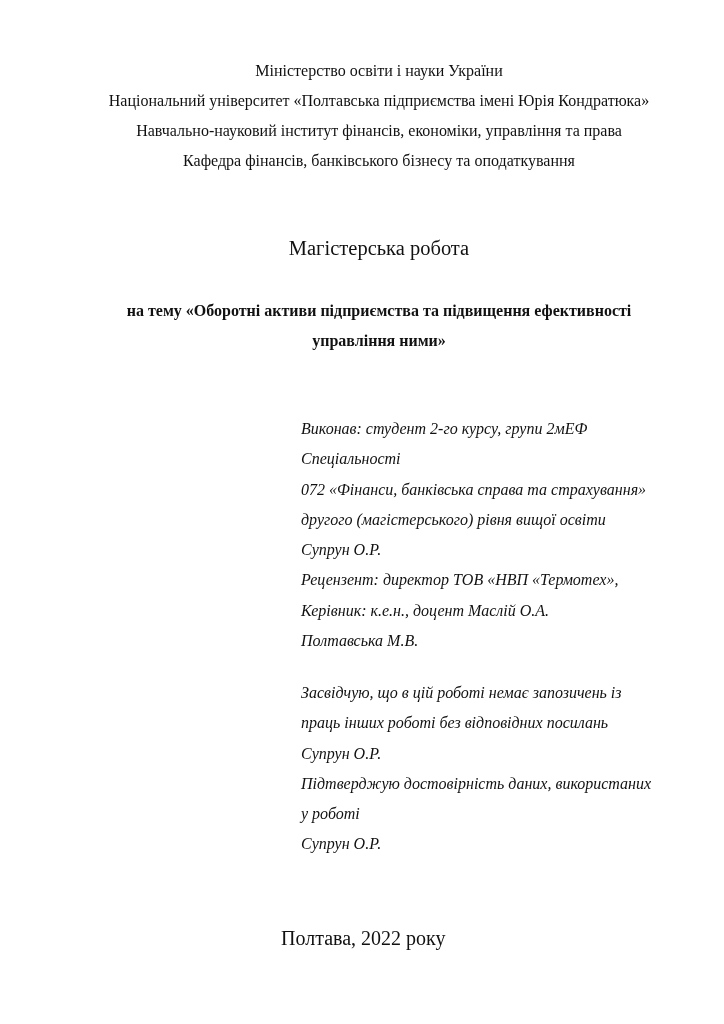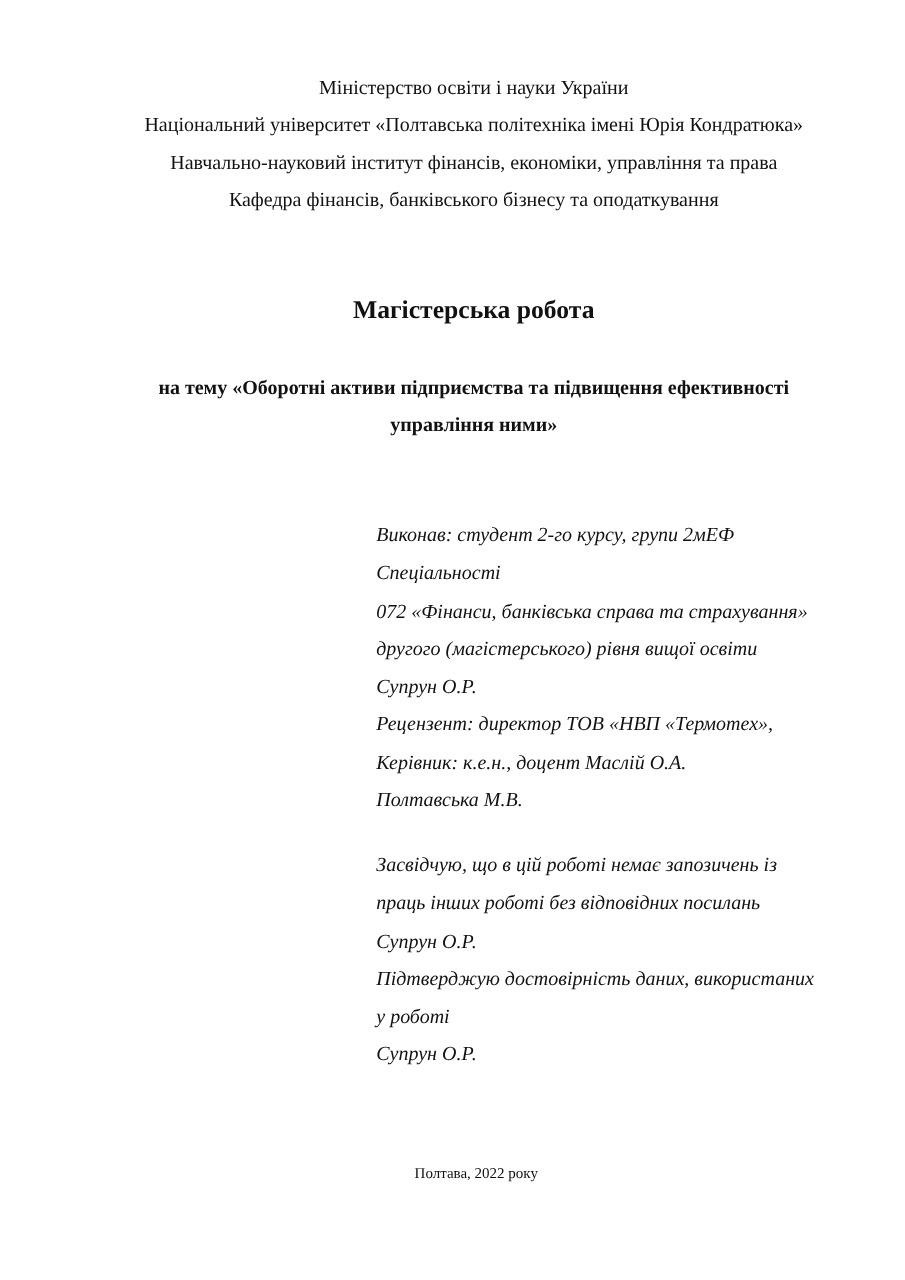--- a/index.html
+++ b/index.html
@@ -33,21 +33,21 @@
       font-size: 16px;
       line-height: 30px;
     }
     .header-line {
       display: block;
       white-space: nowrap;
     }
     .title {
       top: 233px;
       font-size: 20.5px;
-      font-weight: bold;
+      font-weight: normal;
       line-height: 30px;
     }
     .topic {
       top: 296px;
       font-size: 16px;
       font-weight: bold;
       line-height: 30px;
     }
     .topic span { display: block; white-space: nowrap; }
     .right-block {
@@ -63,33 +63,33 @@
       white-space: nowrap;
       font-style: italic;
     }
     .info-block { top: 414px; }
     .declaration-block { top: 678px; }
     .footer {
       position: absolute;
       top: 923px;
       left: 281px;
       width: 200px;
-      text-align: center;
-      font-size: 12px;
+      text-align: left;
+      font-size: 20px;
       line-height: 30px;
     }
   </style>
 </head>
 <body>
 
 <div class="page">
 
   <div class="center-block header-block">
     <span class="header-line">Міністерство освіти і науки України</span>
-    <span class="header-line">Національний університет «Полтавська політехніка імені Юрія Кондратюка»</span>
+    <span class="header-line">Національний університет «Полтавська підприємства імені Юрія Кондратюка»</span>
     <span class="header-line">Навчально-науковий інститут фінансів, економіки, управління та права</span>
     <span class="header-line">Кафедра фінансів, банківського бізнесу та оподаткування</span>
   </div>
 
   <div class="center-block title">Магістерська робота</div>
 
   <div class="center-block topic">
     <span>на тему «Оборотні активи підприємства та підвищення ефективності</span>
     <span>управління ними»</span>
   </div>

